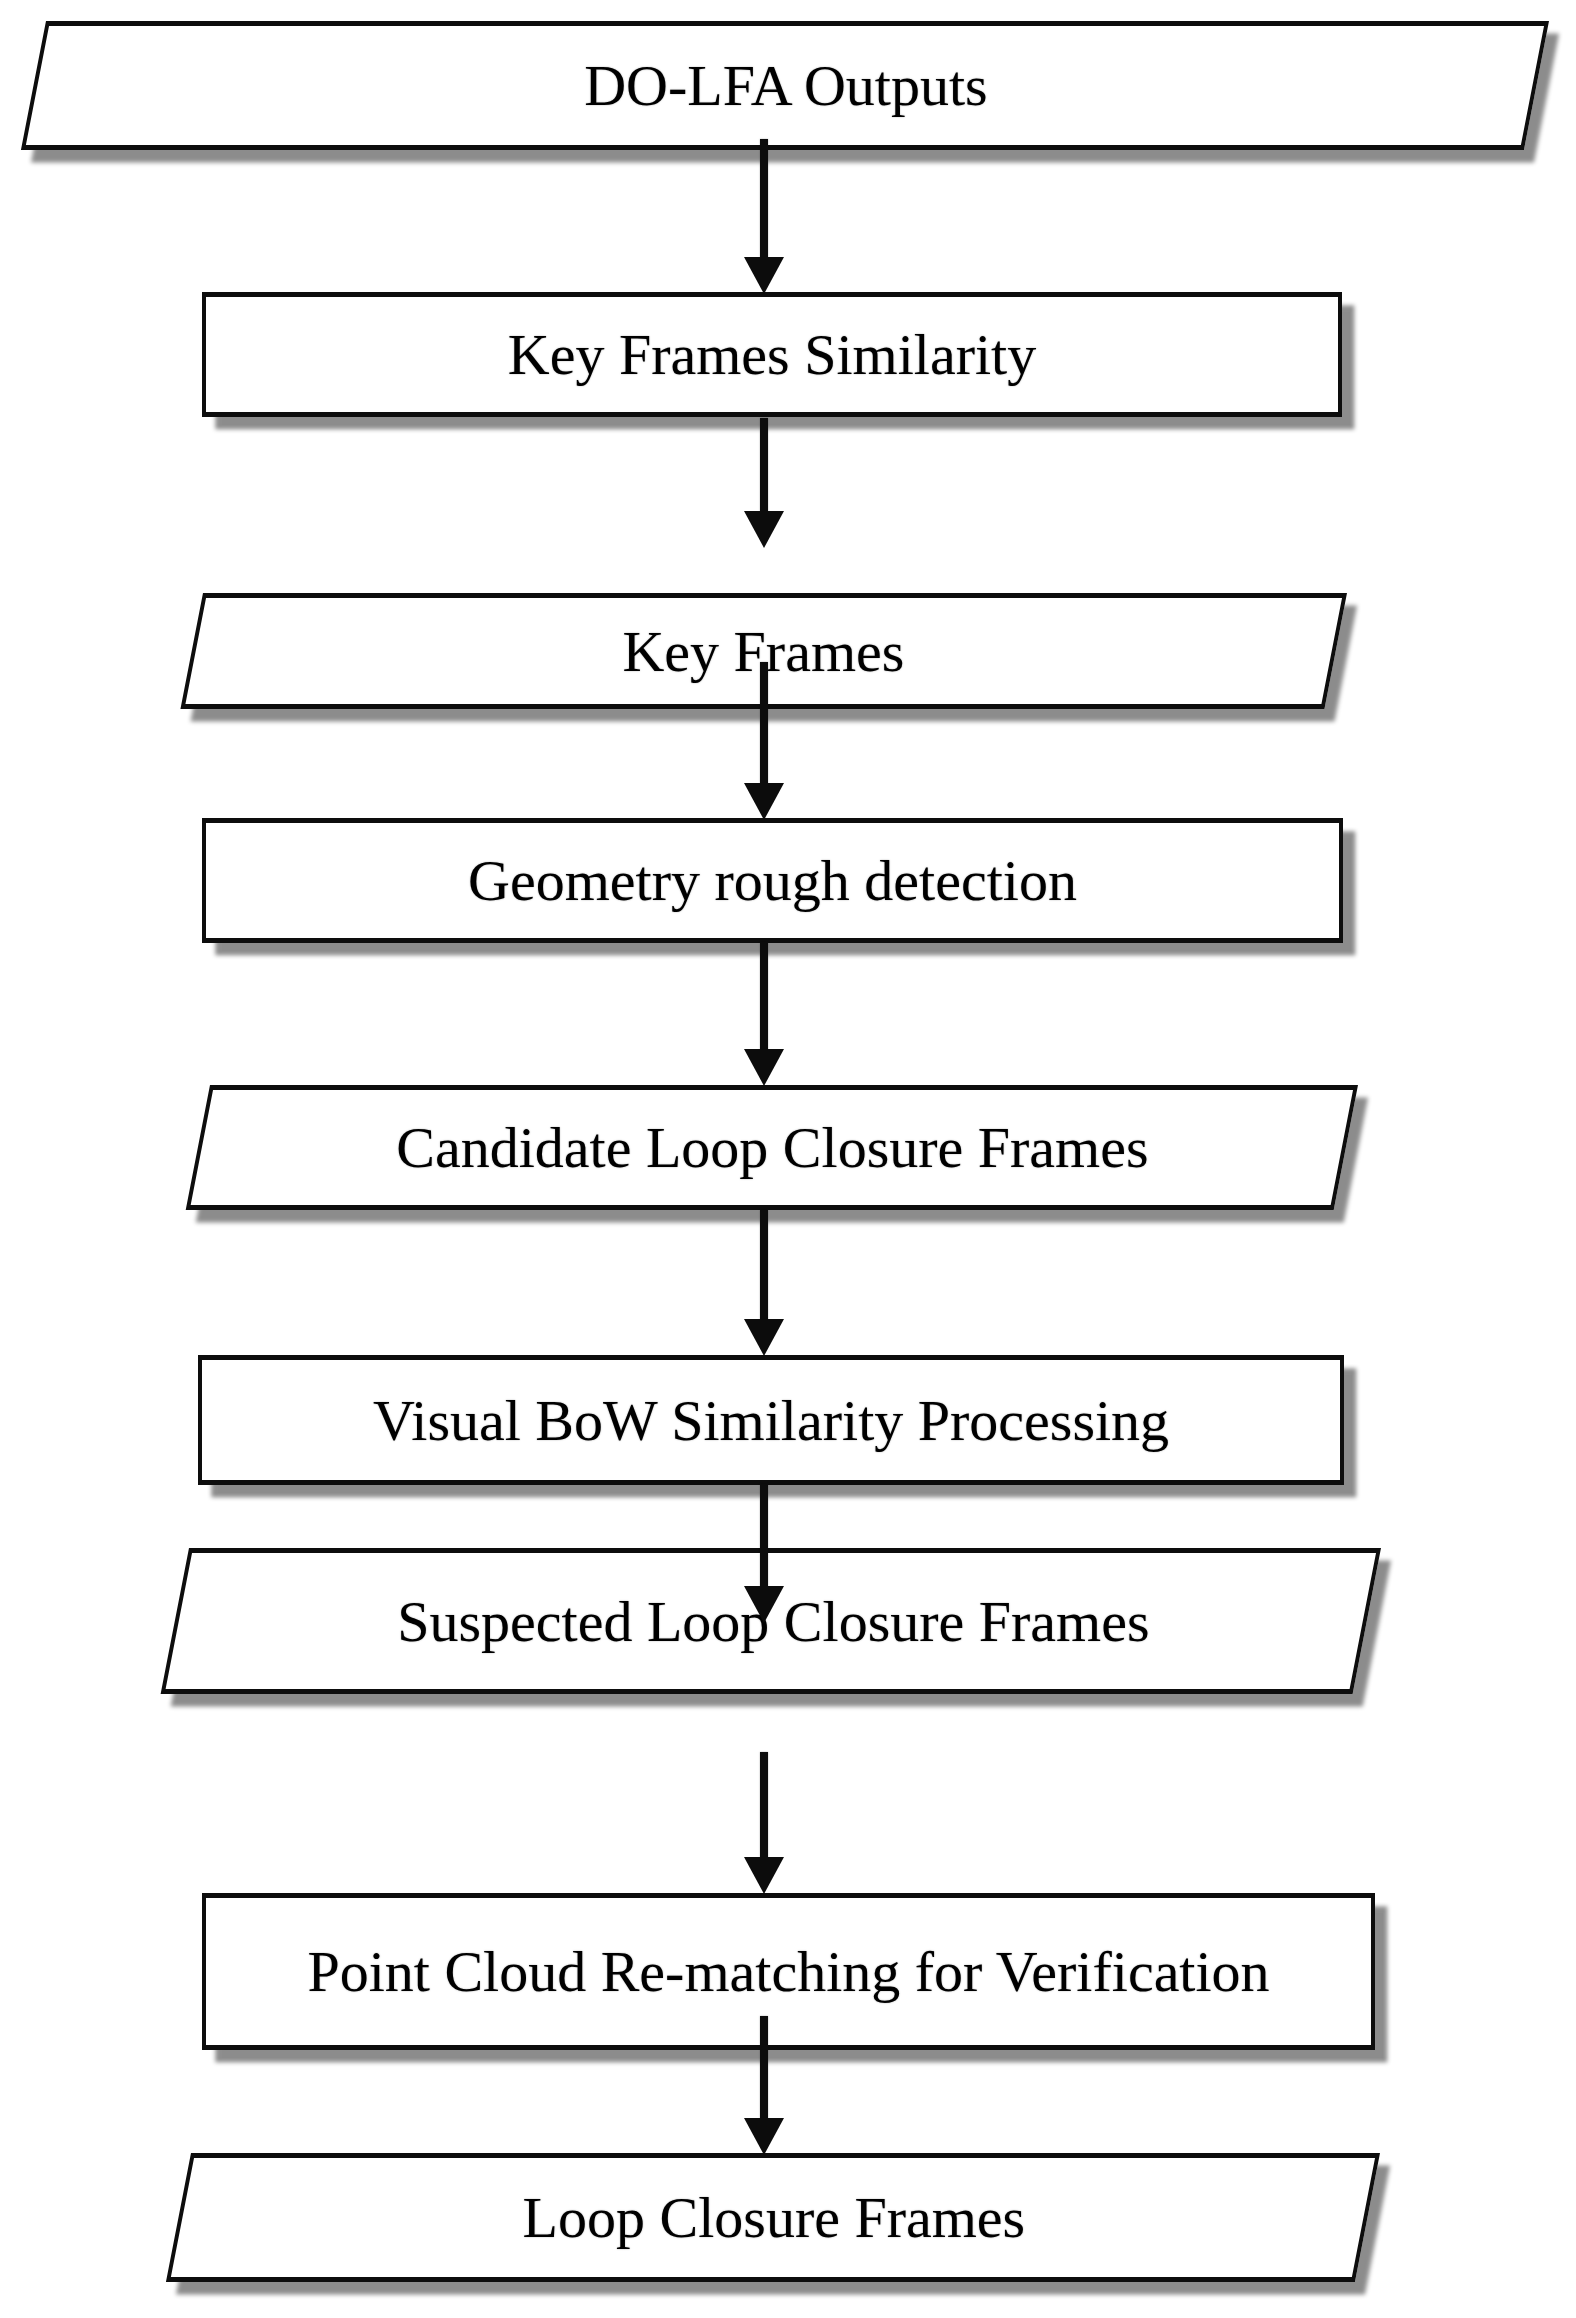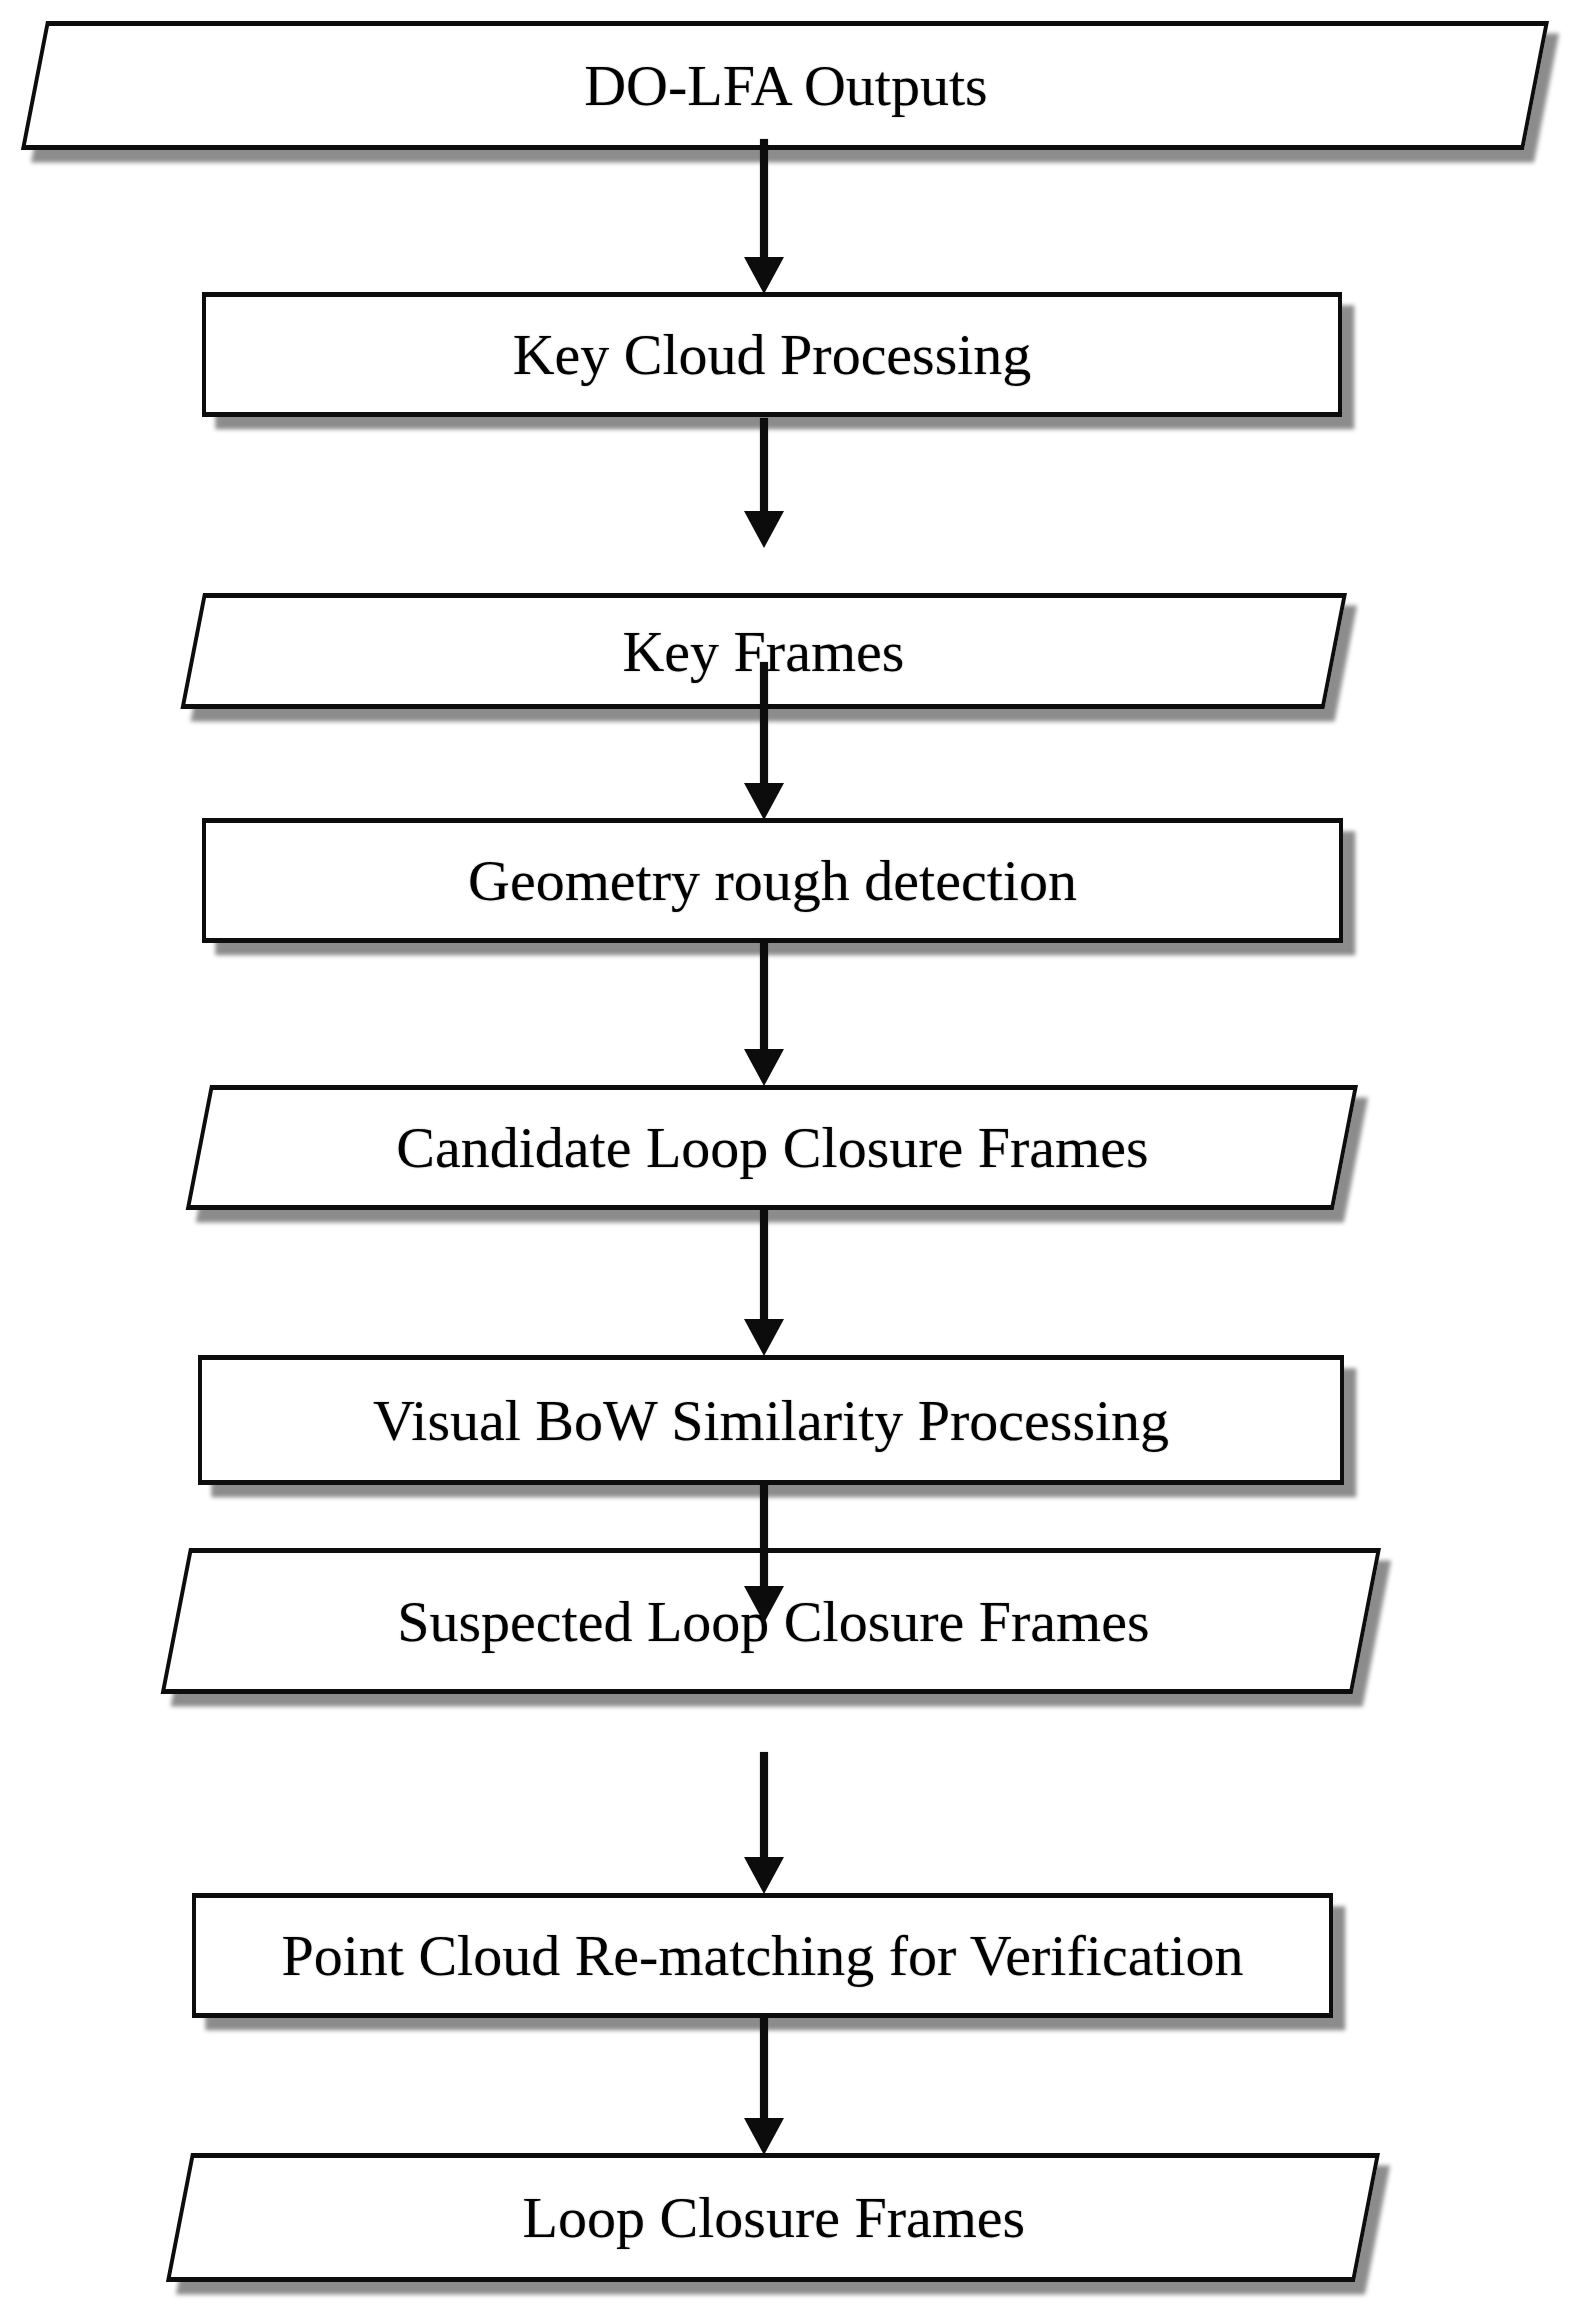--- a/index.html
+++ b/index.html
@@ -28,21 +28,21 @@
 
 <div class="canvas">
 
   <div class="node para" style="left:46px;top:21px;width:1503px;height:129px;">
     <div class="shape"></div>
     <span class="label">DO-LFA Outputs</span>
   </div>
 
   <div class="node rect" style="left:202px;top:292px;width:1140px;height:125px;">
     <div class="shape"></div>
-    <span class="label">Key Cloud Processing</span>
+    <span class="label">Key Frames Similarity</span>
   </div>
 
   <div class="node para" style="left:203px;top:545px;width:1144px;height:116px;margin-top:48px;">
     <div class="shape"></div>
     <span class="label">Key Frames</span>
   </div>
 
   <div class="node rect" style="left:202px;top:818px;width:1141px;height:125px;text-align:center;">
     <div class="shape"></div>
     <span class="label">Geometry rough detection</span>
@@ -56,21 +56,21 @@
   <div class="node rect" style="left:198px;top:1355px;width:1146px;height:130px;">
     <div class="shape"></div>
     <span class="label">Visual BoW Similarity Processing</span>
   </div>
 
   <div class="node para" style="left:189px;top:1548px;width:1192px;height:146px;">
     <div class="shape"></div>
     <span class="label">Suspected Loop Closure Frames</span>
   </div>
 
-  <div class="node rect" style="left:192px;top:1893px;width:1141px;height:125px;">
+  <div class="node rect" style="left:202px;top:1893px;width:1141px;height:157px;padding-left:32px;">
     <div class="shape"></div>
     <span class="label">Point Cloud Re-matching for Verification</span>
   </div>
 
   <div class="node para" style="left:191px;top:2153px;width:1189px;height:129px;">
     <div class="shape"></div>
     <span class="label">Loop Closure Frames</span>
   </div>
 
   <div class="arrow" style="left:744px;top:139px;height:155px;">

